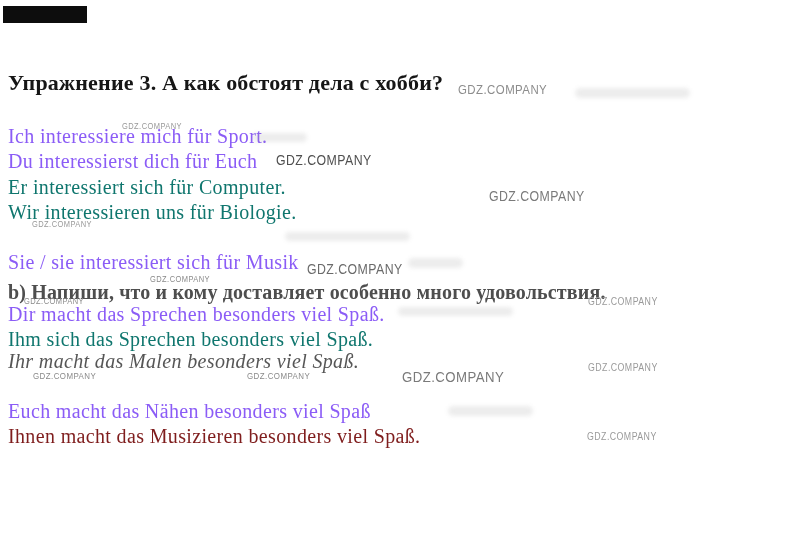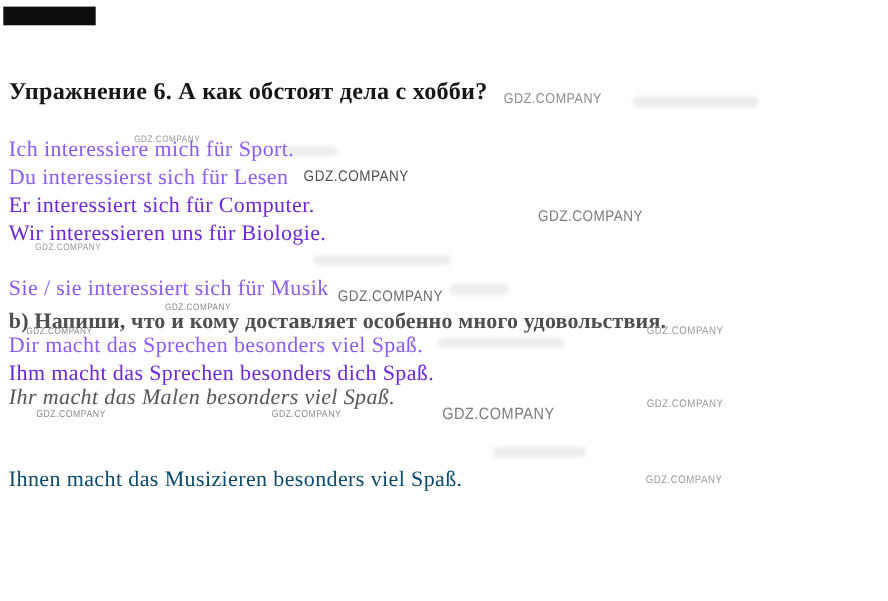--- a/index.html
+++ b/index.html
@@ -35,23 +35,23 @@
     font-size: 22px;
     font-weight: bold;
     color: #161616;
     letter-spacing: 0.2px;
   }
   .head {
     font-weight: bold;
   }
   .head-a { color: #474747; }
   .head-b { color: #4e4e4e; letter-spacing: 0.15px; }
-  .ink-dark     { color: #6d28d9; }
+  .ink-dark     { color: #0f766e; }
   .ink-mid      { color: #565656; font-style: italic; }
-  .ink-midlight { color: #0c4a6e; }
+  .ink-midlight { color: #7f1d1d; }
   .ink-light    { color: #8b5cf6; }
   .ink-xlight   { color: #a6a6a6; }
   .wm {
     position: absolute;
     font-family: "Liberation Sans", sans-serif;
     white-space: nowrap;
     letter-spacing: 0.5px;
     transform: scaleX(0.88);
     transform-origin: left top;
   }
@@ -63,32 +63,33 @@
     border-radius: 5px;
   }
 </style>
 </head>
 <body>
 
 <div class="page">
 
   <div class="redacted-logo"></div>
 
-  <div class="line title" style="top:71px">Упражнение 6. А как обстоят дела с хобби?</div>
+  <div class="line title" style="top:71px">Упражнение 3. А как обстоят дела с хобби?</div>
 
   <div class="line ink-light" style="top:124px">Ich interessiere mich für Sport.</div>
-  <div class="line ink-light" style="top:149px">Du interessierst sich für Lesen</div>
+  <div class="line ink-light" style="top:149px">Du interessierst dich für Euch</div>
   <div class="line ink-dark" style="top:175px">Er interessiert sich für Computer.</div>
   <div class="line ink-dark" style="top:200px">Wir interessieren uns für Biologie.</div>
   <div class="line ink-light" style="top:250px">Sie / sie interessiert sich für Musik</div>
 
   <div class="line head head-b" style="top:280px">b) Напиши, что и кому доставляет особенно много удовольствия.</div>
   <div class="line ink-light" style="top:302px">Dir macht das Sprechen besonders viel Spaß.</div>
-  <div class="line ink-dark" style="top:327px">Ihm macht das Sprechen besonders dich Spaß.</div>
+  <div class="line ink-dark" style="top:327px">Ihm sich das Sprechen besonders viel Spaß.</div>
   <div class="line ink-mid" style="top:349px">Ihr macht das Malen besonders viel Spaß.</div>
+  <div class="line ink-light" style="top:399px">Euch macht das Nähen besonders viel Spaß</div>
   <div class="line ink-midlight" style="top:424px">Ihnen macht das Musizieren besonders viel Spaß.</div>
 
   <span class="wm" style="left:458px;top:82px;font-size:13px;color:#8c8c8c">GDZ.COMPANY</span>
   <span class="wm" style="left:122px;top:121px;font-size:8.5px;color:#999999">GDZ.COMPANY</span>
   <span class="wm" style="left:276px;top:152px;font-size:14px;color:#4f4f4f">GDZ.COMPANY</span>
   <span class="wm" style="left:489px;top:188px;font-size:14px;color:#7a7a7a">GDZ.COMPANY</span>
   <span class="wm" style="left:32px;top:219px;font-size:8.5px;color:#999999">GDZ.COMPANY</span>
   <span class="wm" style="left:307px;top:261px;font-size:14px;color:#6a6a6a">GDZ.COMPANY</span>
   <span class="wm" style="left:150px;top:274px;font-size:8.5px;color:#8a8a8a">GDZ.COMPANY</span>
   <span class="wm" style="left:588px;top:296px;font-size:10px;color:#9a9a9a">GDZ.COMPANY</span>

